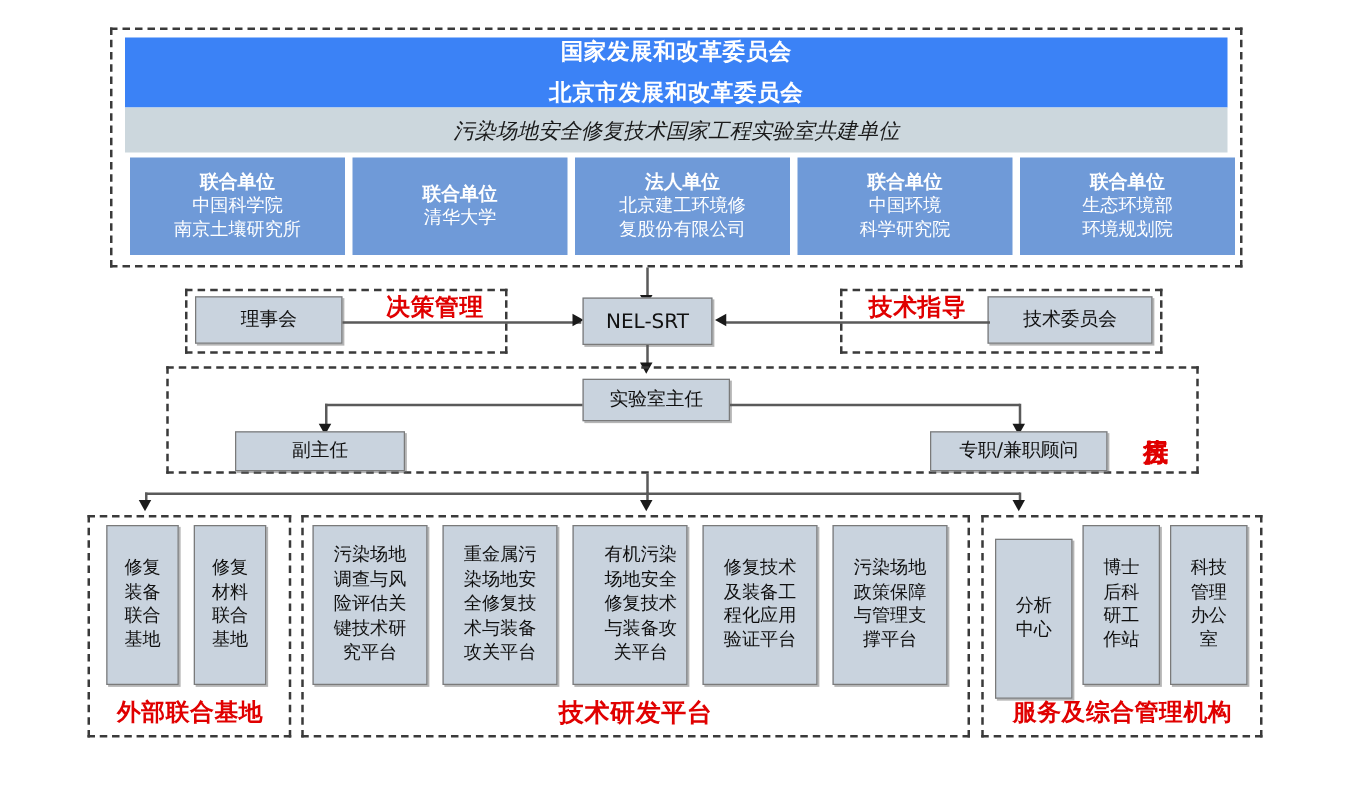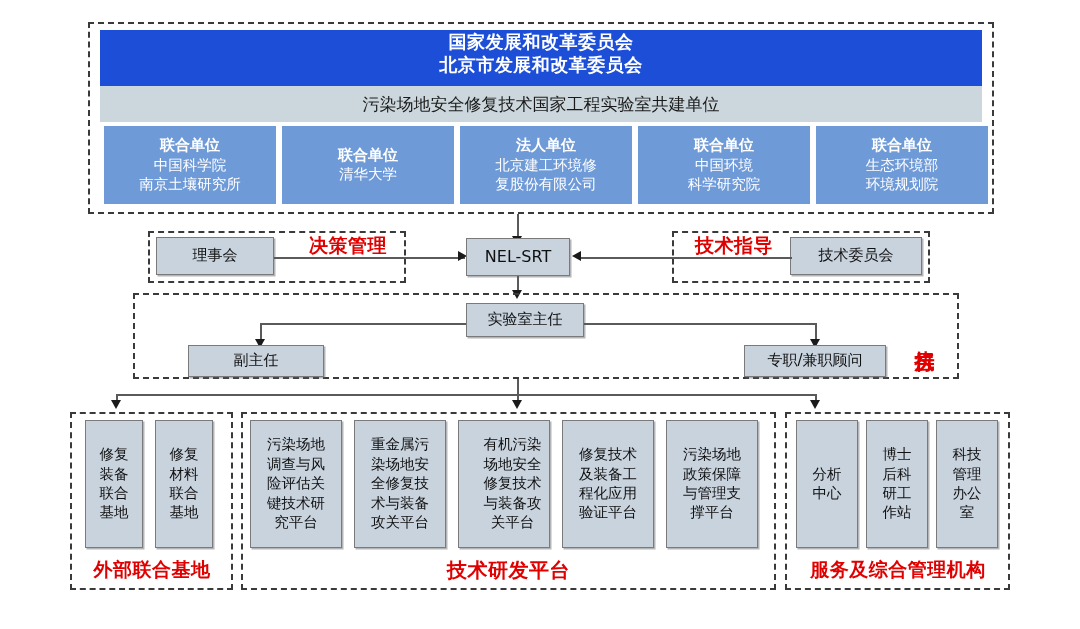--- a/index.html
+++ b/index.html
@@ -18,27 +18,27 @@
   .abs { position: absolute; box-sizing: border-box; }
 
   
   .dashgroup {
     border: 2px dashed #3a3a3a;
     background: transparent;
   }
 
   
   .bluehdr {
-    background: #1d4ed8;
+    background: #3b82f6;
     color: #ffffff;
     font-weight: bold;
     display: flex;
     flex-direction: column;
     align-items: center;
-    justify-content: flex-start;
+    justify-content: space-between;
     line-height: 1.28;
     font-size: 18px;
     letter-spacing: 0.5px;
   }
   .graysub {
     background: #ccd7dd;
     color: #1a1a1a;
     display: flex;
     align-items: center;
     justify-content: center;
@@ -133,21 +133,21 @@
 
 <div id="root">
 
   <div class="abs dashgroup" style="left:88px; top:22px; width:906px; height:192px;"></div>
 
   <div class="abs bluehdr" style="left:100px; top:30px; width:882px; height:56px;">
     <span>国家发展和改革委员会</span>
     <span>北京市发展和改革委员会</span>
   </div>
 
-  <div class="abs graysub" style="left:100px; top:86px; width:882px; height:36px;">
+  <div class="abs graysub" style="left:100px; top:86px; width:882px; height:36px;font-style:italic;">
     <span>污染场地安全修复技术国家工程实验室共建单位</span>
   </div>
 
   <div class="abs unitbox" style="left:104px; top:126px; width:172px; height:78px;">
     <span class="ttl">联合单位</span>
     <span>中国科学院</span>
     <span>南京土壤研究所</span>
   </div>
 
   <div class="abs unitbox" style="left:282px; top:126px; width:172px; height:78px;">
@@ -296,21 +296,21 @@
 政策保障
 与管理支
 撑平台</span>
   </div>
   <div class="abs redlabel big" style="left:241px; top:556px; width:535px; height:28px;">
     <span>技术研发平台</span>
   </div>
 
   <div class="abs dashgroup" style="left:785px; top:412px; width:225px; height:178px;"></div>
 
-  <div class="abs vbox narrow" style="left:796px; top:420px; width:62px; height:128px;">
+  <div class="abs vbox narrow" style="left:796px; top:431px; width:62px; height:128px;">
     <span>分析
 中心</span>
   </div>
   <div class="abs vbox narrow" style="left:866px; top:420px; width:62px; height:128px;">
     <span>博士
 后科
 研工
 作站</span>
   </div>
   <div class="abs vbox narrow" style="left:936px; top:420px; width:62px; height:128px;">

